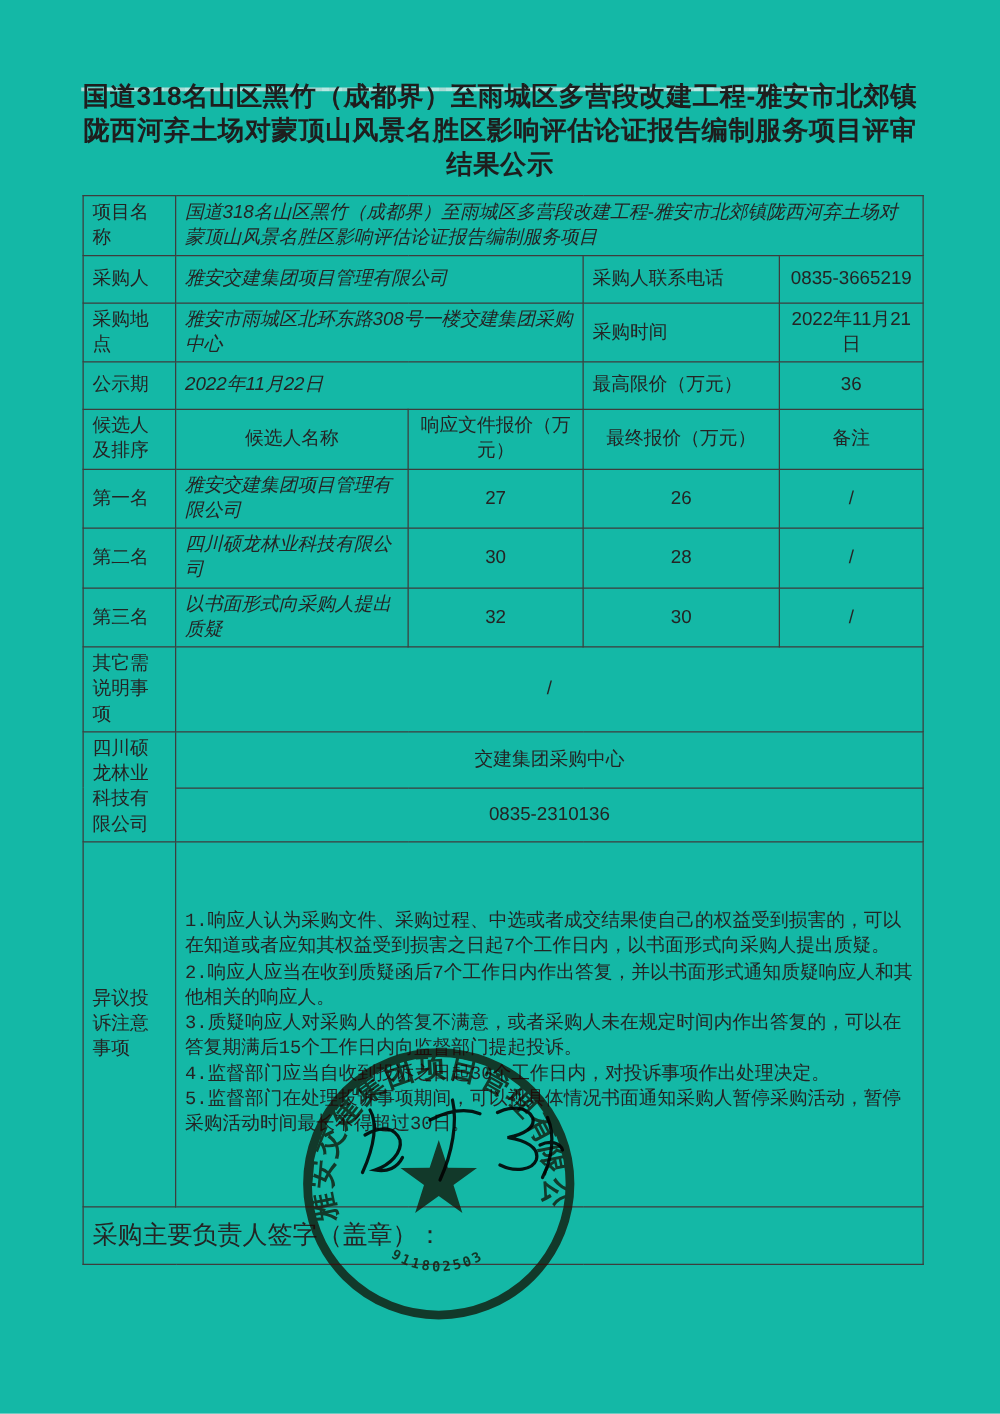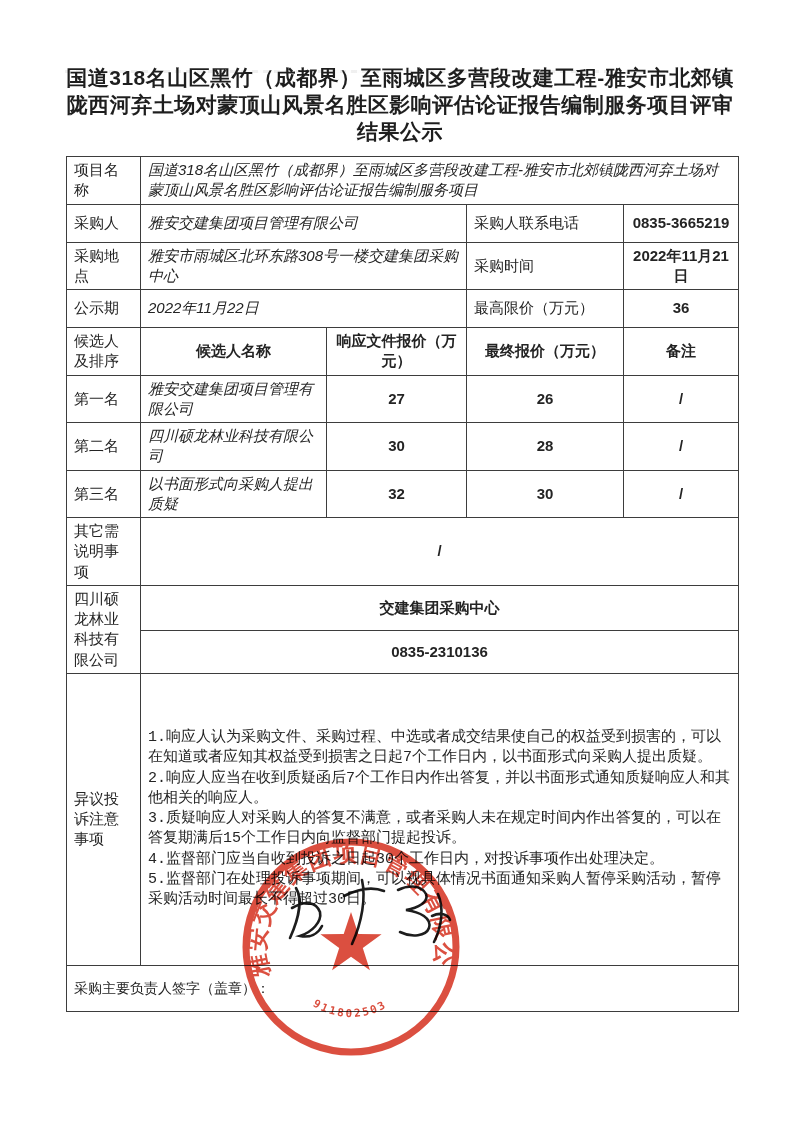--- a/index.html
+++ b/index.html
@@ -1,21 +1,21 @@
 <!DOCTYPE html>
 <html><head>
 <meta charset="utf-8">
 <style>
   * { margin:0; padding:0; box-sizing:border-box; }
   html,body { background:#e8e8e8; }
   .page {
     position:relative;
     width:800px; height:1131px;
     margin:0 auto;
-    background:#ffffff;
+    background:#14b8a6;
     font-family:"Liberation Sans", sans-serif;
     color:#262626;
     overflow:hidden;
   }
   .title {
     position:absolute; top:64px; left:62px; right:62px;
     text-align:center;
     font-size:21px; line-height:27px; font-weight:700;
     color:#1e1e1e;
     letter-spacing:0.5px;
@@ -31,28 +31,28 @@
   table.doc td {
     border:1.6px solid #3d3d3d;
     padding:3px 7px;
     vertical-align:middle;
     line-height:1.35;
     word-break:break-all;
   }
   td.lab   { text-align:left; }
   td.labc  { text-align:left; }
   td.valL  { text-align:left;font-style:italic; }
-  td.valC  { text-align:center;font-weight:bold; }
+  td.valC  { text-align:center; }
   .r1{height:45px}.r2{height:38px}.r3{height:45px}.r4{height:38px}
   .r5{height:40px}.r6{height:42px}.r7{height:38px}.r8{height:44px}
   .r9{height:42px}.r10{height:41px}.r11{height:39px}
   .r12{height:292px}.r13{height:46px}
   .objection-text { text-align:left; line-height:24px; padding:8px 10px; }
   .objection-text div { margin:0;font-family:Liberation Mono, monospace; }
-  .sig-cell { text-align:left; padding-left:8px; font-size:14px; }
+  .sig-cell { text-align:left; padding-left:8px; font-size:20px; }
   
   .stamp {
     position:absolute; left:236px; top:832px;
     width:230px; height:230px;
     mix-blend-mode:multiply;
     opacity:0.92;
     pointer-events:none;
   }
   .signature {
     position:absolute; left:282px; top:872px;

